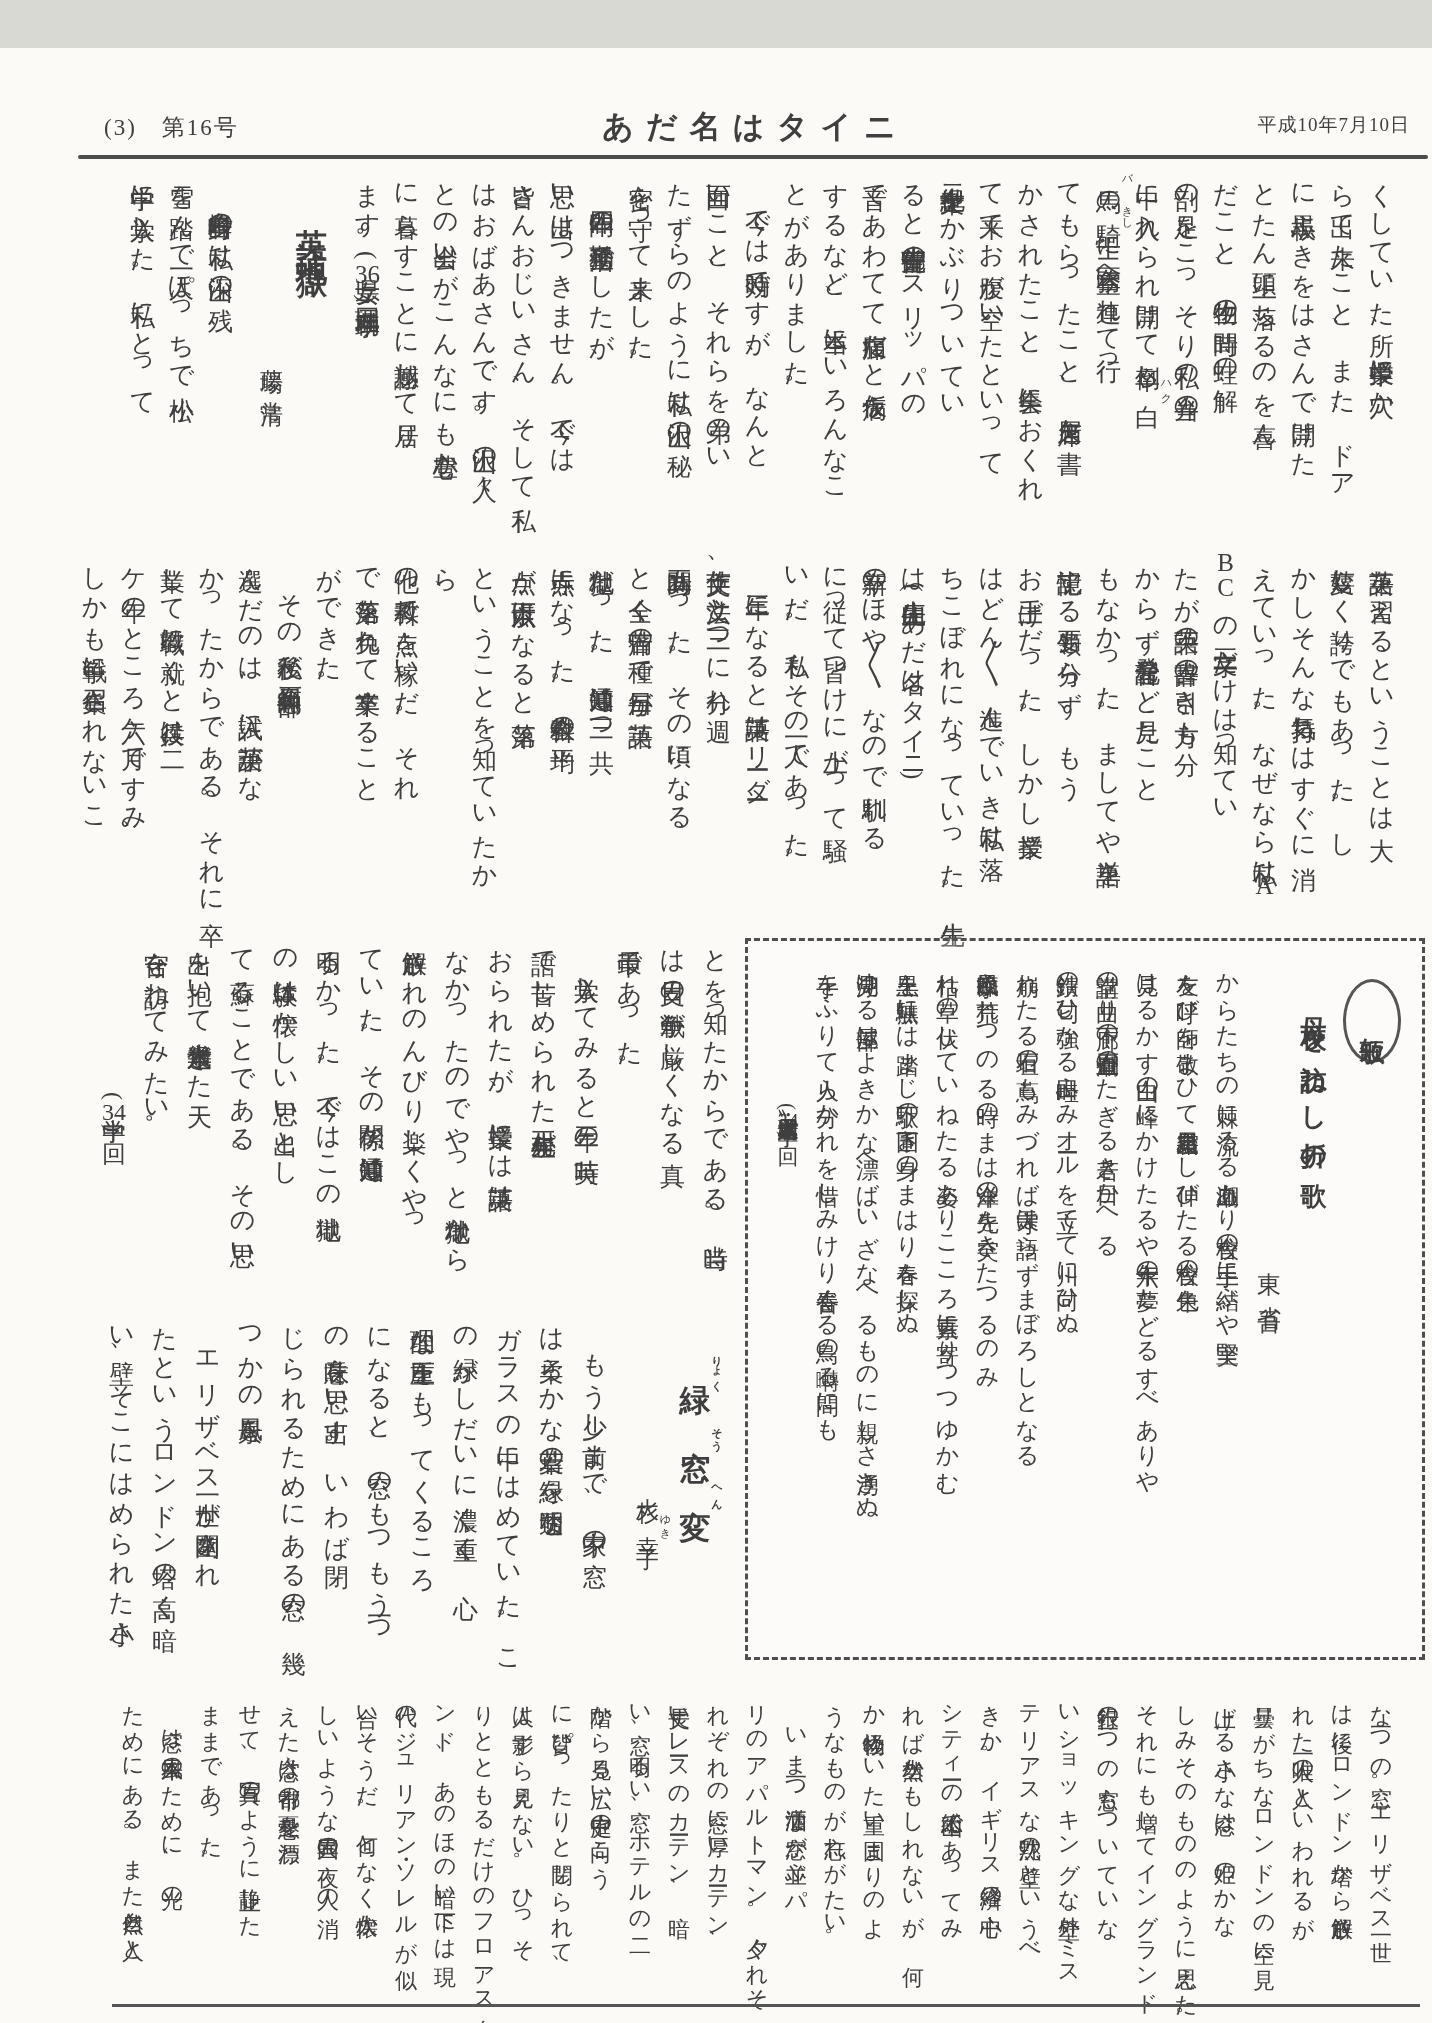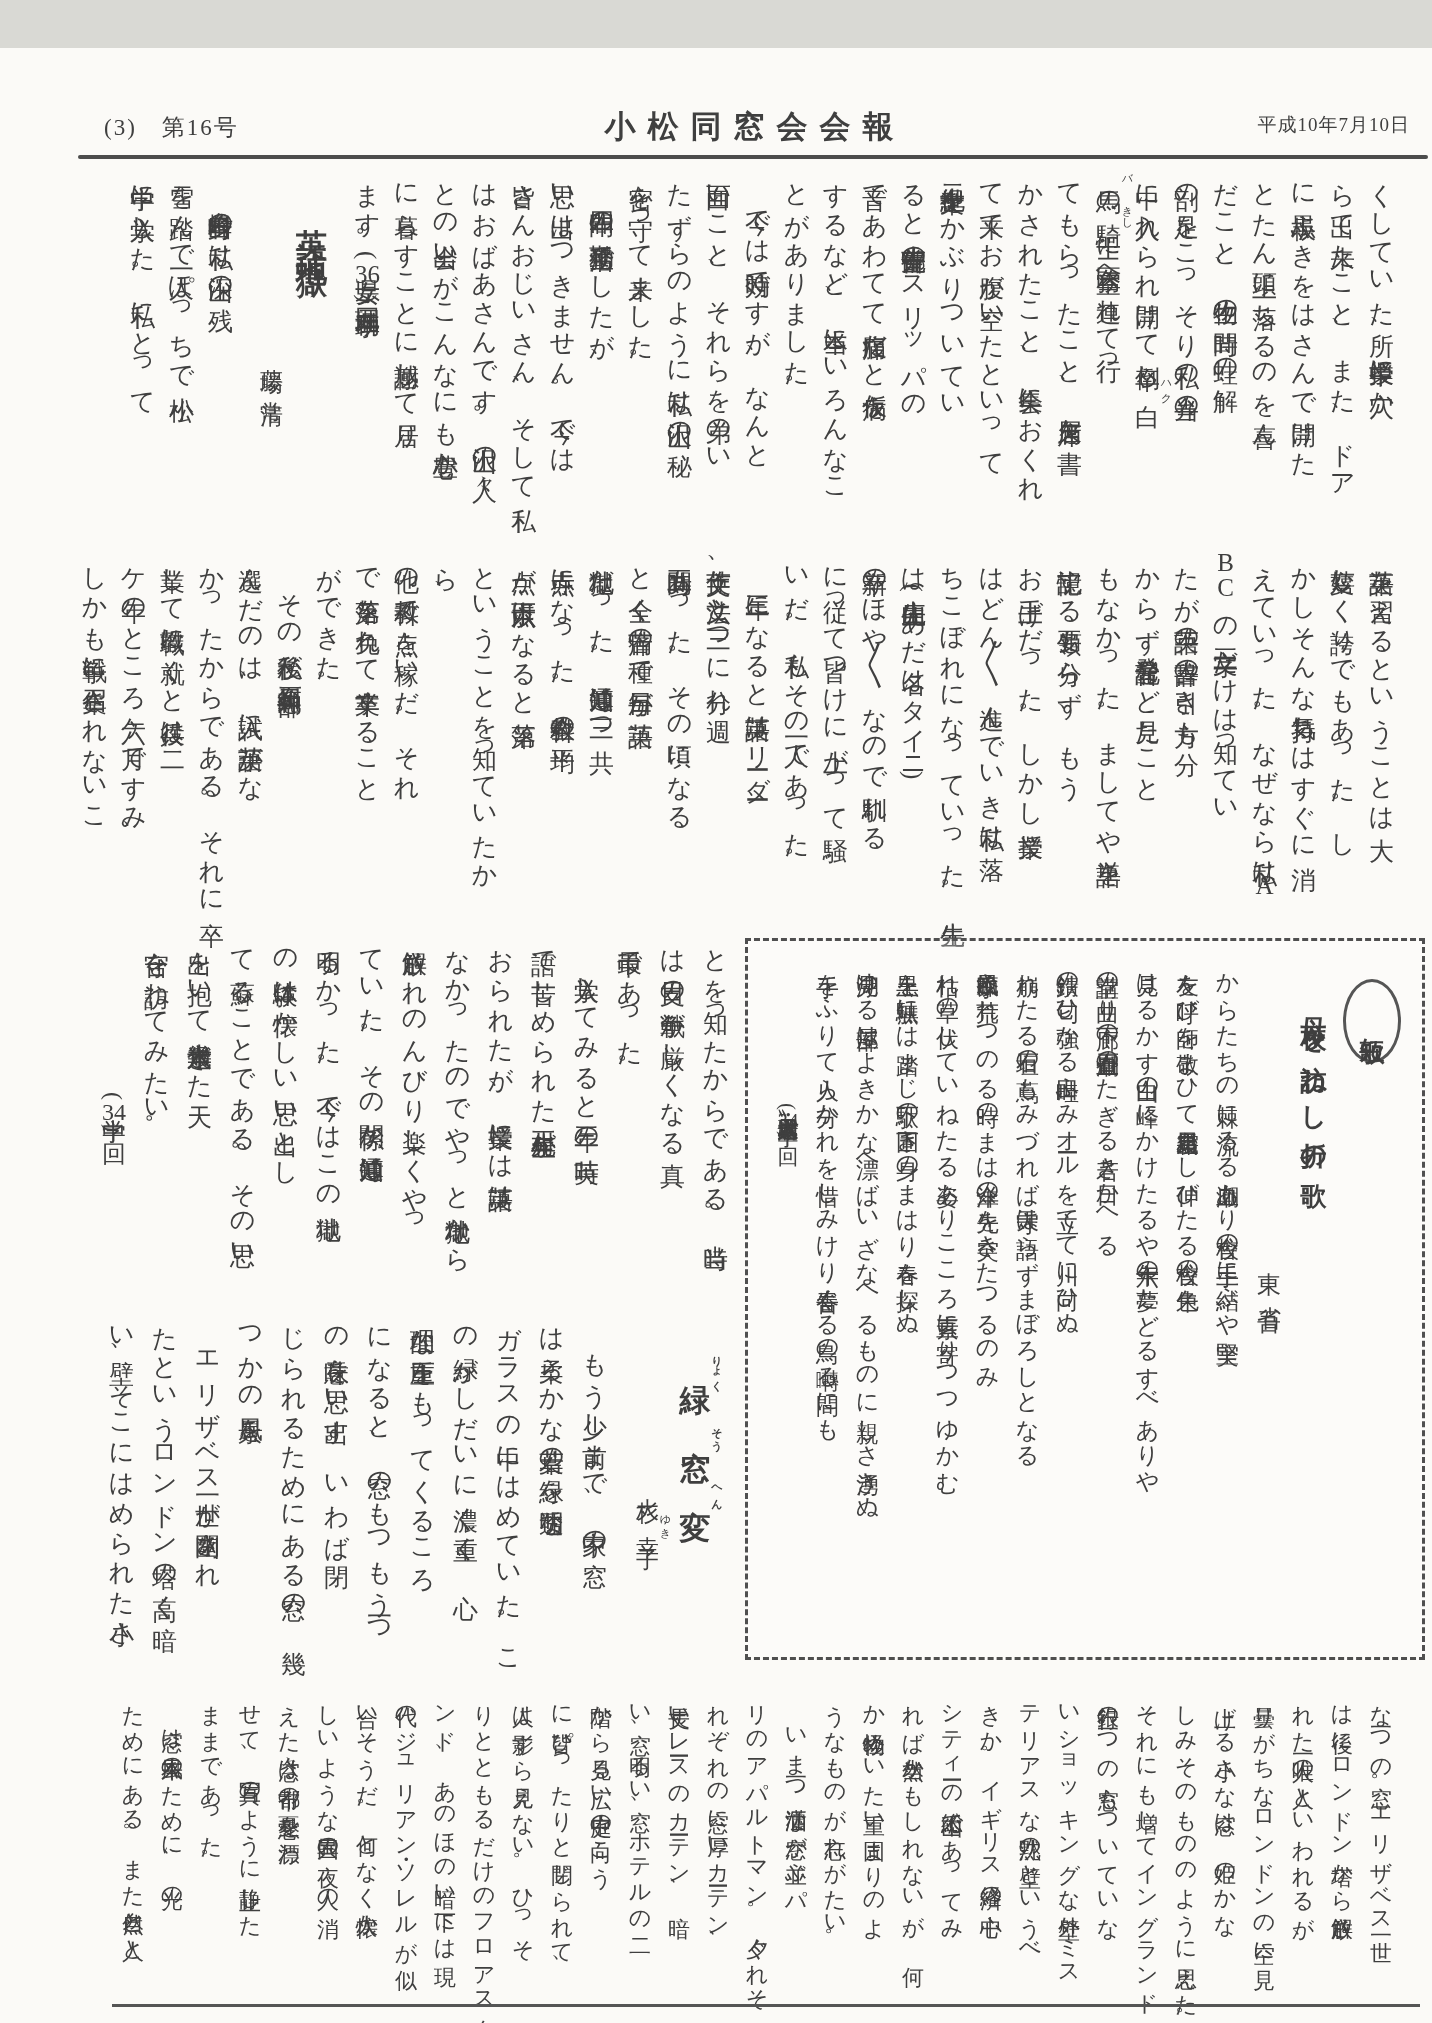--- a/index.html
+++ b/index.html
@@ -42,21 +42,21 @@
   .tanka-poems{display:block;font-size:23px;line-height:40px;letter-spacing:0;white-space:pre-line;padding-top:4px;}
   .tanka-attrib{display:block;font-size:21px;line-height:38px;padding-top:150px;}
 </style>
 </head>
 <body>
 
 <div class="page">
 
   <div class="header">
     <div class="page-label">(3)　第16号</div>
-    <div class="paper-title">小松同窓会会報</div>
+    <div class="paper-title">あだ名はタイニ</div>
     <div class="issue-date">平成10年7月10日</div>
   </div>
   <div class="rule-top"></div>
 
   <div class="band band1">
     <div class="vtext">くしていた所、授業中に穴か
 ら出て来たこと、また、ドア
 に黒板ふきをはさんで開けた
 とたん頭上に落ちるのを喜ん
 だこと、生物の時間、蛙の解

